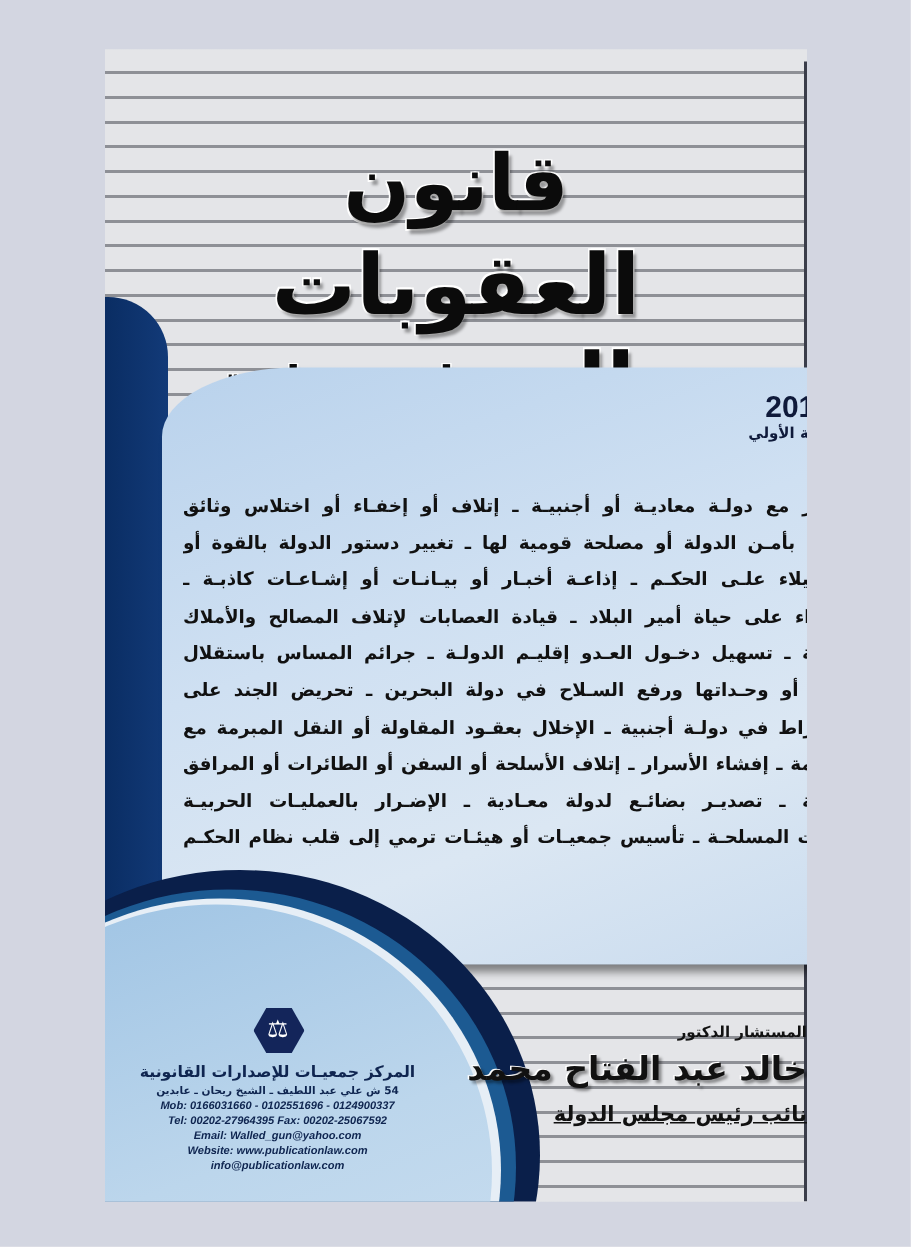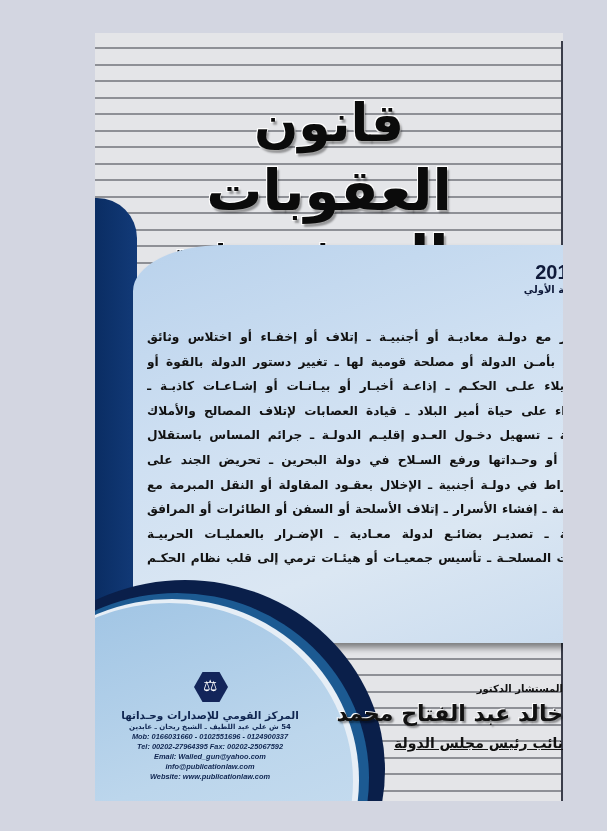--- a/index.html
+++ b/index.html
@@ -2,21 +2,20 @@
 <html><head>
 <meta charset="utf-8">
 <style>
   html, body { margin:0; padding:0; }
   body { width:607px; height:831px; background:#d3d6e1; position:relative; overflow:hidden; font-family:"DejaVu Sans", sans-serif; }
   .cover {
     position:absolute; left:70px; top:33px; width:468px; height:768px;
     background: repeating-linear-gradient(to bottom, #e4e5e8 0px, #e4e5e8 14.5px, #8e9096 14.5px, #8e9096 16.5px);
     background-color:#e4e5e8;
     overflow:hidden;
-    margin-left:25px;
   }
   .rule-right { position:absolute; right:0; top:8px; width:2px; height:760px; background:#3a3d4a; }
   .left-band {
     position:absolute; left:0; top:165px; width:42px; height:480px;
     background:linear-gradient(to right,#0a2d63,#123a78);
     border-top-right-radius:40px;
   }
   .title {
     position:absolute; left:0; width:100%; text-align:center; color:#0b0b0b; font-weight:bold;
     font-family:"DejaVu Sans", sans-serif;
@@ -93,25 +92,25 @@
   <div class="arc-wrap"></div>
   <div class="arc-inner"></div>
   <div class="arc-white"></div>
   <div class="arc-fill"></div>
 
   <div class="publisher">
     <div class="logo">
       <div class="logo-hex"></div>
       <div class="logo-glyph">⚖</div>
     </div>
-    <div class="pub-name">المركز القومي للإصدارات وحـداتها</div>
+    <div class="pub-name">المركز جمعيـات للإصدارات القانونية</div>
     <div class="pub-addr">54 ش علي عبد اللطيف ـ الشيخ ريحان ـ عابدين</div>
     <div class="pub-line">Mob: 0166031660 - 0102551696 - 0124900337</div>
     <div class="pub-line">Tel: 00202-27964395     Fax: 00202-25067592</div>
     <div class="pub-line">Email: Walled_gun@yahoo.com</div>
+    <div class="pub-line">Website: www.publicationlaw.com</div>
     <div class="pub-line">info@publicationlaw.com</div>
-    <div class="pub-line">Website: www.publicationlaw.com</div>
   </div>
 
   <div class="author a1">المستشار الدكتور</div>
   <div class="author a2">خالد عبد الفتاح محمد</div>
   <div class="author a3">نائب رئيس مجلس الدولة</div>
 </div>
 
 </body></html>

